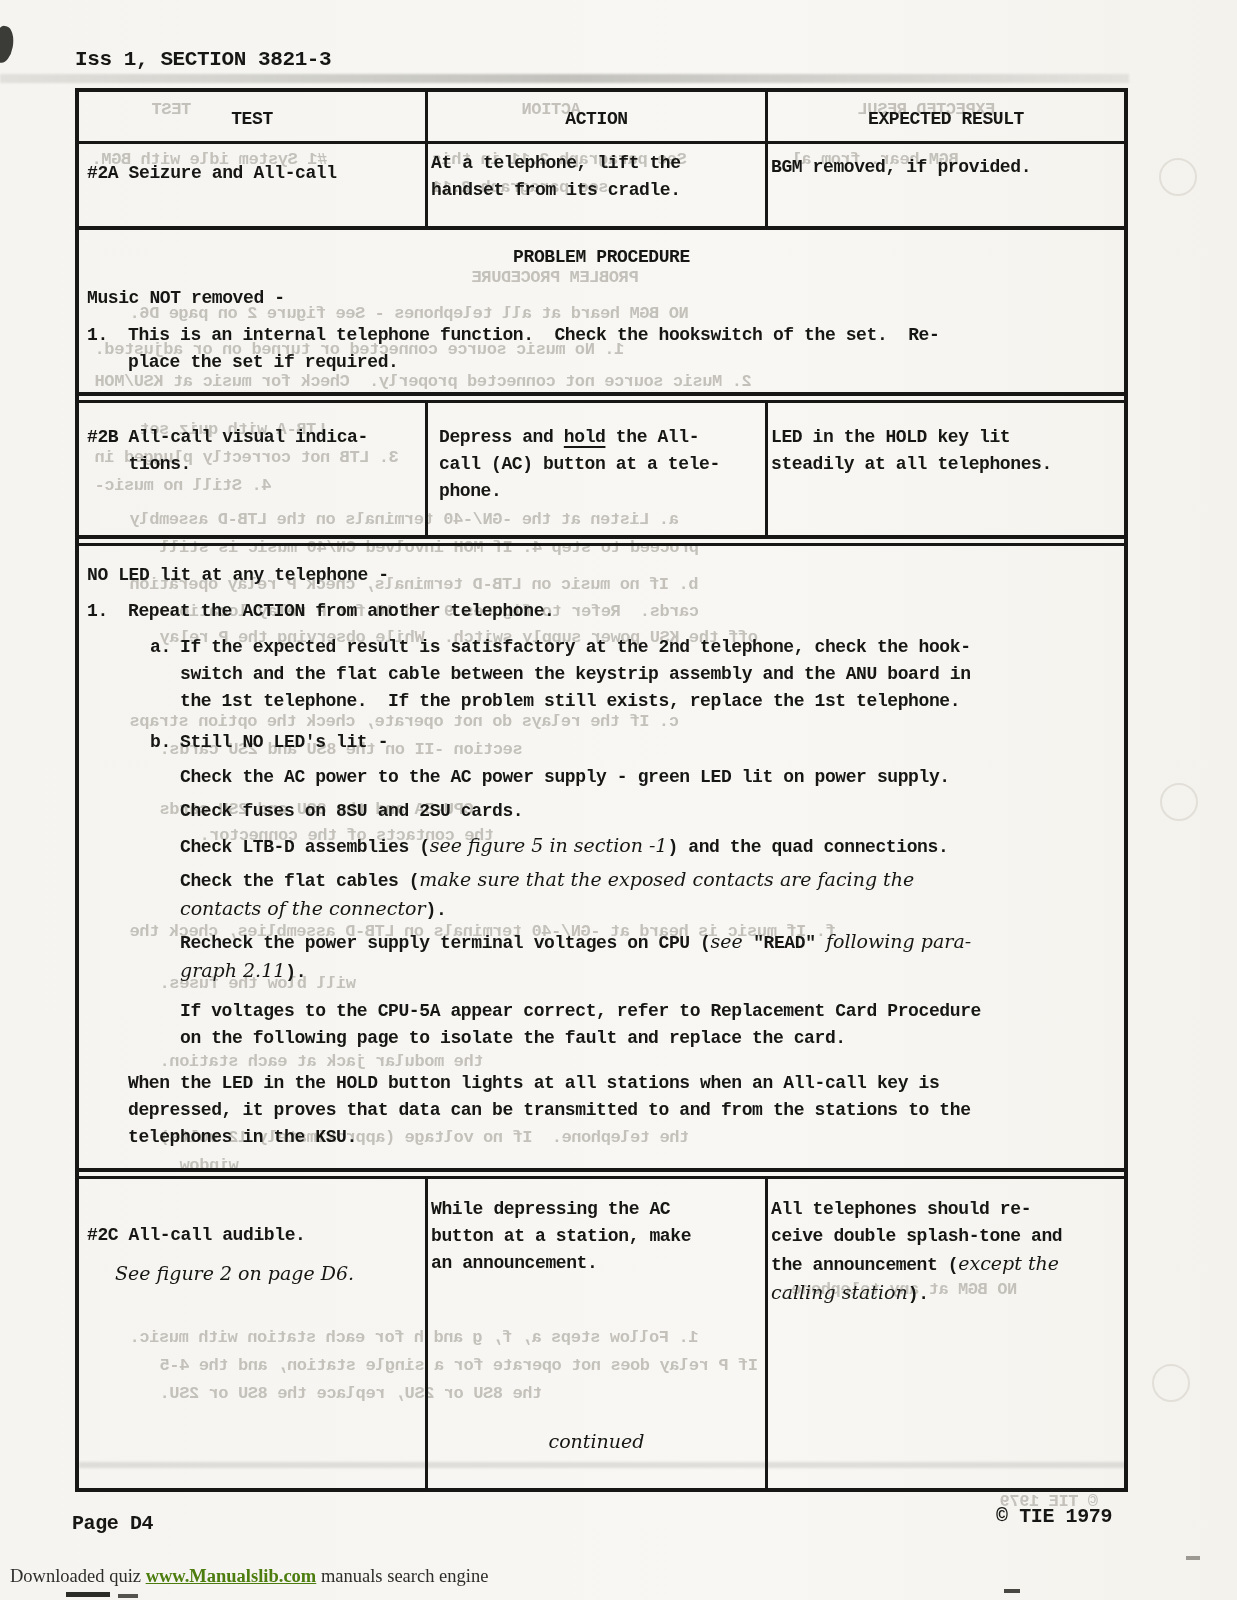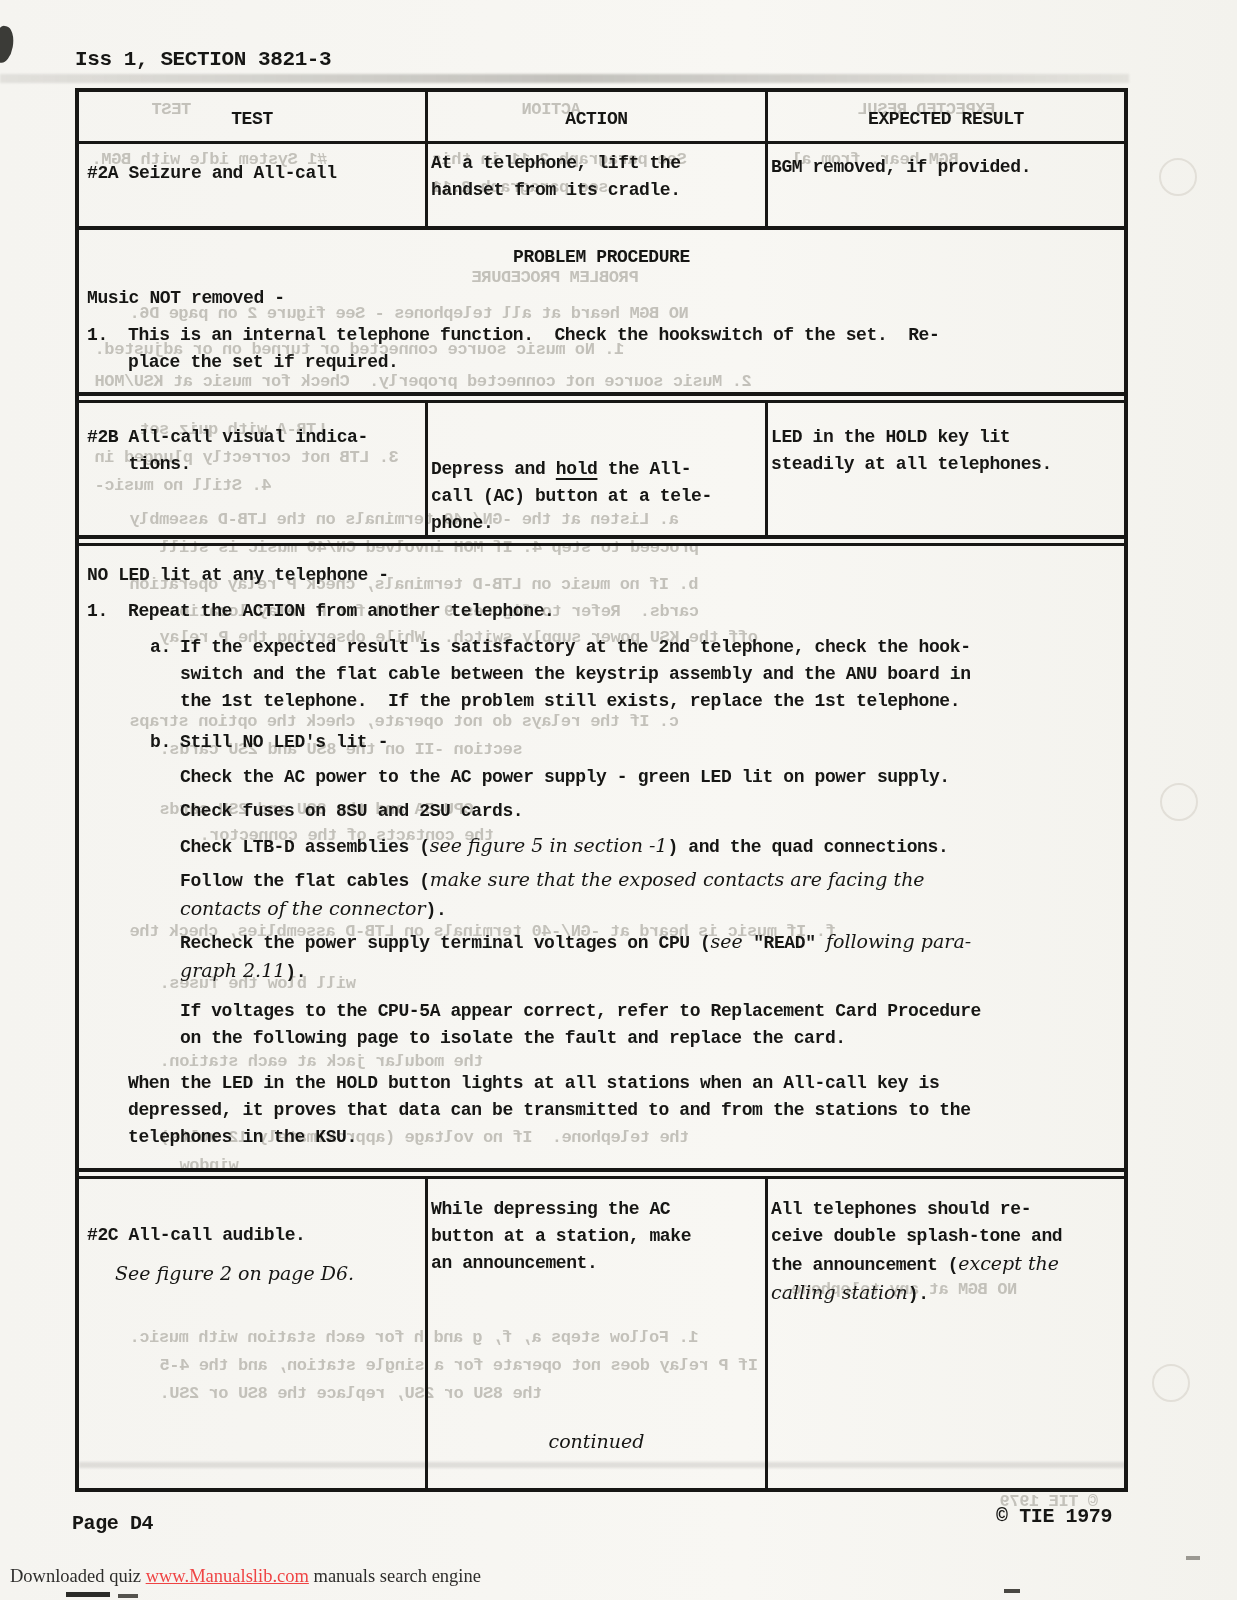--- a/index.html
+++ b/index.html
@@ -29,21 +29,21 @@
   .center { text-align:center; }
 
   .continued-wrap { position:absolute; left:349px; width:337px; top:1338px; text-align:center; }
 
   .page-num { position:absolute; left:72px; top:1510px; font-size:20px; }
   .copyright { position:absolute; left:996px; top:1503px; font-size:20px; }
 
   .footer { position:absolute; left:10px; top:1566px;
             font-family:"Liberation Serif","DejaVu Serif",serif;
             font-size:18.5px; color:#2e2d2b; font-weight:normal; }
-  .footer a { color:#ef4444; text-decoration:underline; }
+  .footer a { color:#4d7c0f; text-decoration:underline;font-weight:bold; }
 
   .ghost { position:absolute; transform:scaleX(-1);
            font-family:"Liberation Mono","DejaVu Sans Mono",monospace; font-weight:bold;
            font-size:17px; white-space:pre; color:#c3c1ba; filter:blur(.4px);
            letter-spacing:-0.4px; }
 
   .hole { position:absolute; width:38px; height:38px; border-radius:50%;
           border:2px solid #e2dfd8; background:transparent; }
   .streak { position:absolute; left:0px; top:74px; width:1129px; height:9px;
             background:linear-gradient(90deg, rgba(150,148,140,.20), rgba(110,108,102,.38), rgba(150,148,140,.18));
@@ -141,21 +141,21 @@
   <div class="cell tw" style="left:8px; top:230px;">1.</div>
   <div class="cell tw" style="left:49px; top:230px;">
       <div class="tl">This is an internal telephone function.  Check the hookswitch of the set.  Re-</div>
       <div class="tl">place the set if required.</div>
     </div>
 
   <div class="cell tw" style="left:8px; top:332px;">
       <div class="tl">#2B All-call visual indica-</div>
       <div class="tl">    tions.</div>
     </div>
-  <div class="cell tw" style="left:352px; top:332px;margin-top:32px;">
+  <div class="cell tw" style="left:360px; top:332px;">
       <div class="tl"><span>Depress and </span><span class="seg-u">hold</span><span> the All-</span></div>
       <div class="tl"><span>call (AC) button at a tele-</span></div>
       <div class="tl"><span>phone.</span></div>
     </div>
   <div class="cell tw" style="left:692px; top:332px;">
       <div class="tl">LED in the HOLD key lit</div>
       <div class="tl">steadily at all telephones.</div>
     </div>
 
   <div class="cell tw" style="left:8px; top:470px;">NO LED lit at any telephone -</div>
@@ -168,21 +168,21 @@
       <div class="tl">the 1st telephone.  If the problem still exists, replace the 1st telephone.</div>
     </div>
   <div class="cell tw" style="left:71px; top:637px;">b.</div>
   <div class="cell tw" style="left:101px; top:637px;">Still NO LED's lit -</div>
   <div class="cell tw" style="left:101px; top:672px;">Check the AC power to the AC power supply - green LED lit on power supply.</div>
   <div class="cell tw" style="left:101px; top:706px;">Check fuses on 8SU and 2SU cards.</div>
   <div class="cell tw" style="left:101px; top:740px;">
       <div class="tl"><span>Check LTB-D assemblies (</span><span class="seg-c">see figure 5 in section -1</span><span>) and the quad connections.</span></div>
     </div>
   <div class="cell tw" style="left:101px; top:774px;">
-      <div class="tl"><span>Follow the flat cables (</span><span class="seg-c">make sure that the exposed contacts are facing the</span></div>
+      <div class="tl"><span>Check the flat cables (</span><span class="seg-c">make sure that the exposed contacts are facing the</span></div>
       <div class="tl"><span class="seg-c">contacts of the connector</span><span>).</span></div>
     </div>
   <div class="cell tw" style="left:101px; top:836px;">
       <div class="tl"><span>Recheck the power supply terminal voltages on CPU (</span><span class="seg-c">see</span><span> "READ" </span><span class="seg-c">following para-</span></div>
       <div class="tl"><span class="seg-c">graph 2.11</span><span>).</span></div>
     </div>
   <div class="cell tw" style="left:101px; top:906px;">
       <div class="tl">If voltages to the CPU-5A appear correct, refer to Replacement Card Procedure</div>
       <div class="tl">on the following page to isolate the fault and replace the card.</div>
     </div>

